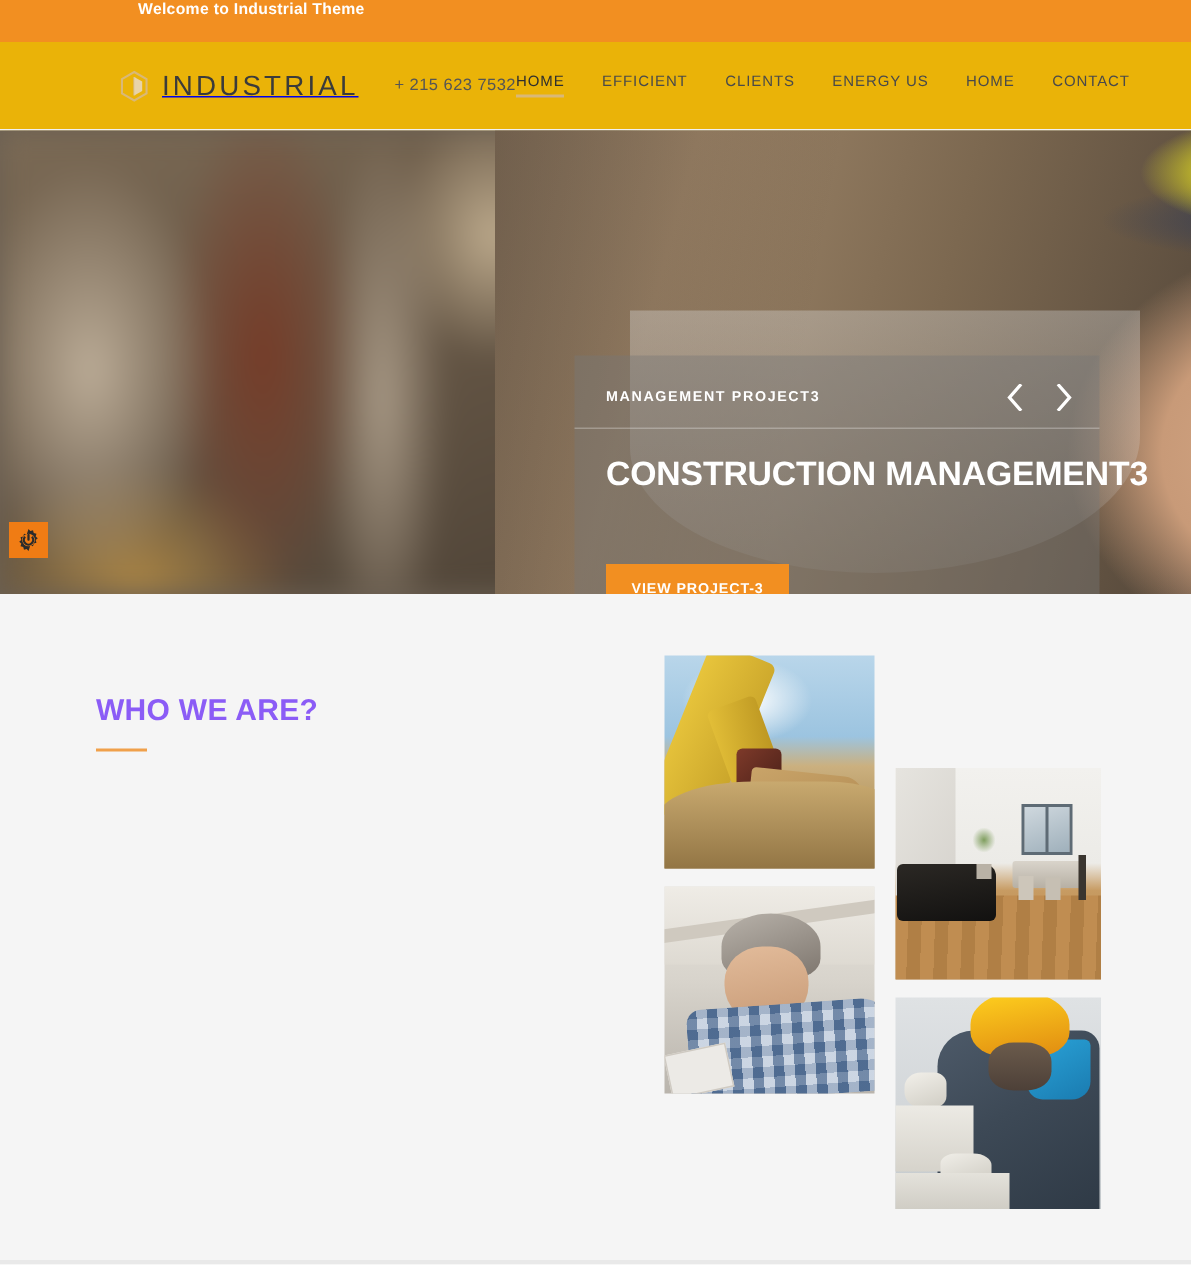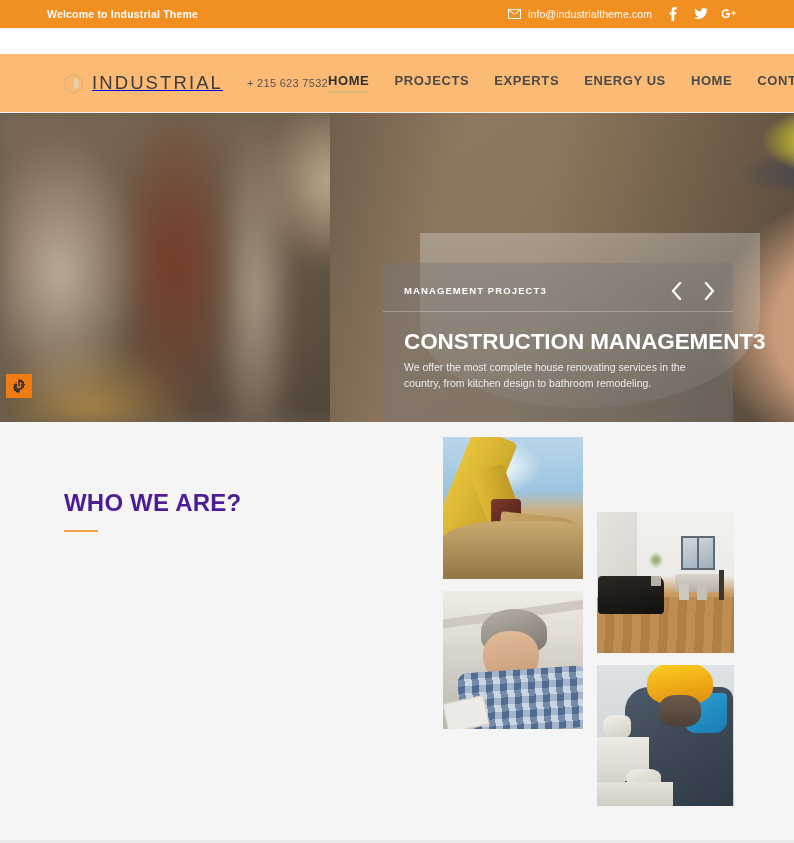--- a/index.html
+++ b/index.html
@@ -9,61 +9,59 @@
     font-family:"Liberation Sans", sans-serif;
     background:#ffffff;
     overflow:hidden;
     position:relative;
   }
   .page { width:794px; height:843px; position:relative; background:#fff; }
 
   
   .topbar {
     height:28px; background:#f28f21;
-    display:flex; align-items:center;
-    padding:0 58px 0 47px;
+    display:flex; align-items:flex-start;
+    padding:0 58px 0 92px;
     justify-content:space-between;
   }
   .topbar-welcome {
     color:#ffffff; font-size:10.5px; font-weight:bold;
     letter-spacing:.2px;
   }
   .topbar-right { display:flex; align-items:center; gap:13px; }
   .topbar-email { display:flex; align-items:center; gap:7px; }
   .mail-ico { width:13px; height:10px; position:relative; display:block; }
   .mail-ico svg { display:block; }
   .topbar-email-text { color:#fff; font-size:10.5px; letter-spacing:.1px; }
   .soc { color:#fff; font-size:13px; display:inline-flex; width:15px;
          justify-content:center; align-items:center; font-weight:bold;
          text-decoration:none; line-height:1; }
   .soc svg { display:block; }
 
   
   .header {
-    height:59px; background:#fdba74; display:flex; align-items:center;
-    padding:0 58px 0 64px;
+    height:59px; background:#eab308; display:flex; align-items:center;
+    padding:0 58px 0 80px;
     border-bottom:1px solid #f0f0f0;
-    margin-top:26px;
   }
   .brand { display:flex; align-items:center; gap:9px; }
   .brand-mark { width:19px; height:21px; display:block; }
   .brand-name {
     font-size:18.5px; letter-spacing:2.1px; color:#3b3b3b;
     font-weight:400;
   }
   .phone {
     margin-left:24px; font-size:11px; color:#555; letter-spacing:.3px;
     white-space:nowrap;
   }
   .nav { margin-left:auto; display:flex; align-items:center; gap:25px; }
   .nav-link {
-    font-size:13px; letter-spacing:.6px; color:#4a4a4a;
+    font-size:10px; letter-spacing:.6px; color:#4a4a4a;
     text-decoration:none; padding-bottom:5px; position:relative;
     white-space:nowrap;
-    font-weight:bold;
   }
   .nav-link.active { color:#2f2f2f; }
   .nav-link.active::after {
     content:""; position:absolute; left:0; right:0; bottom:0; height:2px;
     background:#d9b878;
   }
   .quote-btn {
     margin-left:21px; border:1px solid #dcc79d; background:transparent;
     color:#b99a62; font-size:9.5px; letter-spacing:.7px;
     padding:9px 14px; cursor:pointer; white-space:nowrap;
@@ -150,21 +148,21 @@
   }
   .theme-toggle svg { display:block; }
 
   
   .about {
     position:relative; height:446px; background:#f5f5f5;
     padding:60px 0 0 0;
   }
   .about-left { position:absolute; left:64px; top:67px; width:330px; }
   .about-title {
-    font-size:24px; font-weight:bold; color:#4c1d95; letter-spacing:.2px;
+    font-size:20px; font-weight:bold; color:#8b5cf6; letter-spacing:.2px;
   }
   .about-underline {
     width:34px; height:2px; background:#f0a04a; margin:13px 0 20px 0;
   }
   .about-sub {
     font-size:10.5px; color:#8b8b8b; line-height:17px; letter-spacing:.35px;
     font-weight:500;
   }
   .about-text {
     margin-top:19px; font-size:10.5px; color:#9a9a9a; line-height:17.5px;
@@ -328,86 +326,59 @@
     background:#e9e9e9;
   }
 </style>
 </head>
 <body>
 
 <div class="page">
 
   <div class="topbar">
     <span class="topbar-welcome">Welcome to Industrial Theme</span>
-    <div class="topbar-right">
-      <span class="topbar-email">
-        <span class="mail-ico">
-          <svg width="13" height="10" viewBox="0 0 13 10">
-              <rect x="0.5" y="0.5" width="12" height="9" fill="none" stroke="#ffffff" stroke-width="1"></rect>
-              <path d="M0.5 0.5 L6.5 5.5 L12.5 0.5" fill="none" stroke="#ffffff" stroke-width="1"></path>
-            </svg>
-        </span>
-        <span class="topbar-email-text">info@industrialtheme.com</span>
-      </span>
-      <a href="#" class="soc">
-        <svg width="8" height="14" viewBox="0 0 8 14">
-            <path d="M5.2 14V7.6h2.1l.3-2.4H5.2V3.6c0-.7.2-1.2 1.2-1.2h1.3V.3C7.4.2 6.6.1 5.7.1 3.9.1 2.6 1.2 2.6 3.3v1.9H.5v2.4h2.1V14h2.6z" fill="#fff"></path>
-          </svg>
-      </a>
-      <a href="#" class="soc">
-        <svg width="14" height="12" viewBox="0 0 14 12">
-            <path d="M14 1.4c-.5.2-1.1.4-1.7.5.6-.4 1-1 1.2-1.6-.5.3-1.1.6-1.8.7C11.2.4 10.5 0 9.7 0 8.1 0 6.9 1.3 6.9 2.8c0 .2 0 .4.1.6-2.4-.1-4.5-1.3-5.9-3-.3.4-.4.9-.4 1.4 0 1 .5 1.8 1.3 2.3-.5 0-.9-.1-1.3-.4 0 1.4 1 2.5 2.3 2.8-.2.1-.5.1-.8.1-.2 0-.4 0-.5-.1.4 1.1 1.4 2 2.7 2-1 .8-2.2 1.2-3.5 1.2H0c1.3.8 2.8 1.3 4.4 1.3 5.3 0 8.2-4.4 8.2-8.2v-.4c.6-.4 1.1-.9 1.4-1.5z" fill="#fff"></path>
-          </svg>
-      </a>
-      <a href="#" class="soc">
-        <svg width="15" height="12" viewBox="0 0 15 12">
-            <path d="M5 5.1v1.6h2.6C7.4 7.9 6.4 8.6 5 8.6 3.4 8.6 2.1 7.3 2.1 5.7S3.4 2.8 5 2.8c.7 0 1.4.3 1.9.7l1.2-1.2C7.3 1.6 6.2 1.2 5 1.2 2.5 1.2.5 3.2.5 5.7s2 4.5 4.5 4.5c2.6 0 4.3-1.8 4.3-4.4 0-.3 0-.5-.1-.7H5z" fill="#fff"></path>
-            <path d="M13.2 4.6V3.1h-1.1v1.5h-1.5v1.1h1.5v1.5h1.1V5.7h1.5V4.6z" fill="#fff"></path>
-          </svg>
-      </a>
-    </div>
   </div>
 
   <div class="header">
     <a href="#" class="brand">
       <span class="brand-mark">
         <svg width="19" height="21" viewBox="0 0 19 21">
           <path d="M9.5 1 L17.7 5.7 V15.3 L9.5 20 L1.3 15.3 V5.7 Z" fill="none" stroke="#d9b878" stroke-width="1.4"></path>
           <path d="M9.5 4.4 L9.5 16.6" stroke="#d9b878" stroke-width="1.4"></path>
           <path d="M9.5 4.4 L14.8 7.4 V13.6 L9.5 16.6 Z" fill="#e8d3a8"></path>
         </svg>
       </span>
       <span class="brand-name">INDUSTRIAL</span>
     </a>
     <span class="phone">+ 215 623 7532</span>
 
     <nav class="nav">
       <a href="#" class="nav-link active">HOME</a>
-      <a href="#" class="nav-link">PROJECTS</a>
-      <a href="#" class="nav-link">EXPERTS</a>
+      <a href="#" class="nav-link">EFFICIENT</a>
+      <a href="#" class="nav-link">CLIENTS</a>
       <a href="#" class="nav-link">ENERGY US</a>
       <a href="#" class="nav-link">HOME</a>
       <a href="#" class="nav-link">CONTACT</a>
       <button class="quote-btn">GET A QUOTE</button>
     </nav>
   </div>
 
   <div class="hero">
     <div class="hero-bg">
       <div class="hero-left-blur"></div>
       <div class="hero-right-face"></div>
       <div class="hero-face-shade"></div>
       <div class="hero-visor"></div>
     </div>
 
     <div class="slide-caption">
       <div class="slide-cat">MANAGEMENT PROJECT3</div>
       <div class="slide-rule"></div>
       <div class="slide-title">CONSTRUCTION MANAGEMENT3</div>
-      <div class="slide-desc">We offer the most complete house renovating services in the country, from kitchen design to bathroom remodeling.</div>
+      <button class="slide-btn">VIEW PROJECT-3</button>
 
       <div class="slide-arrow prev">
         <svg width="11" height="18" viewBox="0 0 11 18">
             <path d="M9 1 L2 9 L9 17" fill="none" stroke="#ffffff" stroke-width="2.2" stroke-linecap="square"></path>
           </svg>
       </div>
       <div class="slide-arrow next">
         <svg width="11" height="18" viewBox="0 0 11 18">
             <path d="M2 1 L9 9 L2 17" fill="none" stroke="#ffffff" stroke-width="2.2" stroke-linecap="square"></path>
           </svg>

